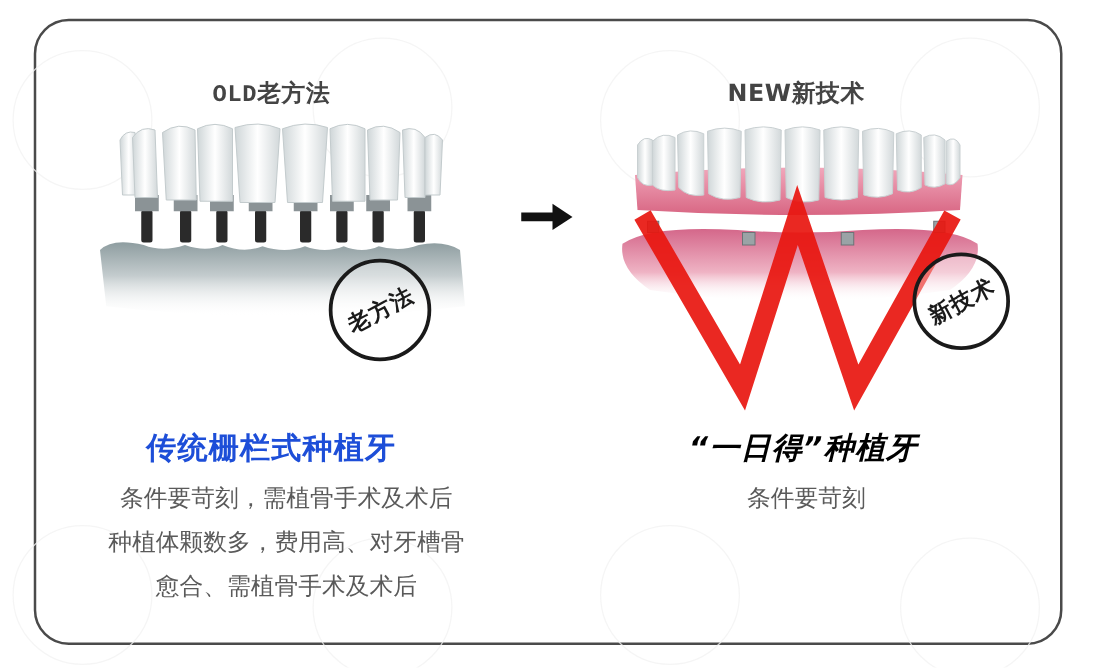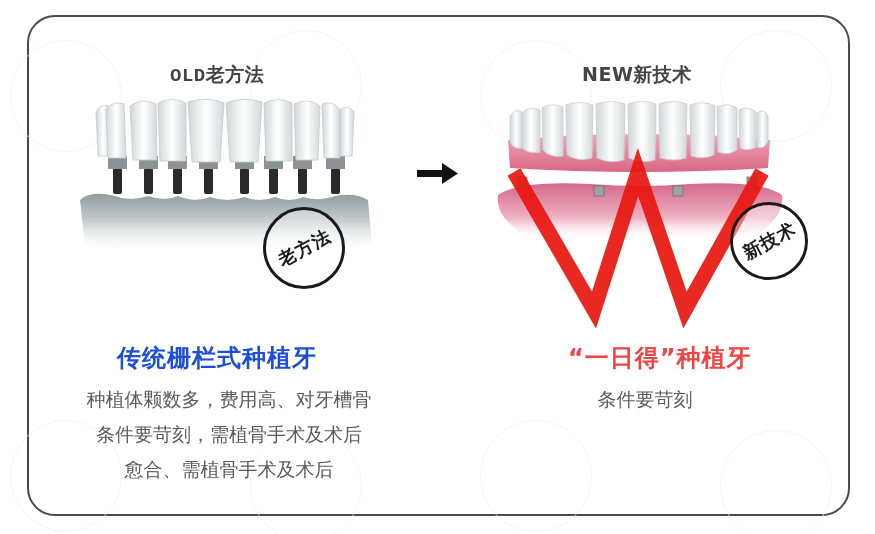--- a/index.html
+++ b/index.html
@@ -159,22 +159,22 @@
 </svg>
 
 <div class="stamp" style="left:263px;top:207px;width:82px;height:82px;">
   <span>老方法</span>
 </div>
 <div class="stamp" style="left:730px;top:202px;width:78px;height:78px;">
   <span>新技术</span>
 </div>
 
 <div class="heading" style="left:117px;color:#1d4ed8;">传统栅栏式种植牙</div>
-<div class="heading" style="left:568px;color:#ef4444;">“一日得”种植牙</div>
+<div class="heading" style="left:551px;color:#000000;font-style:italic;">“一日得”种植牙</div>
 
 <div class="desc" style="left:64px;width:330px;">
+  <div>条件要苛刻，需植骨手术及术后</div>
   <div>种植体颗数多，费用高、对牙槽骨</div>
-  <div>条件要苛刻，需植骨手术及术后</div>
   <div>愈合、需植骨手术及术后</div>
 </div>
 <div class="desc" style="left:505px;width:280px;">
   <div>条件要苛刻</div>
 </div>
 
 </body></html>

